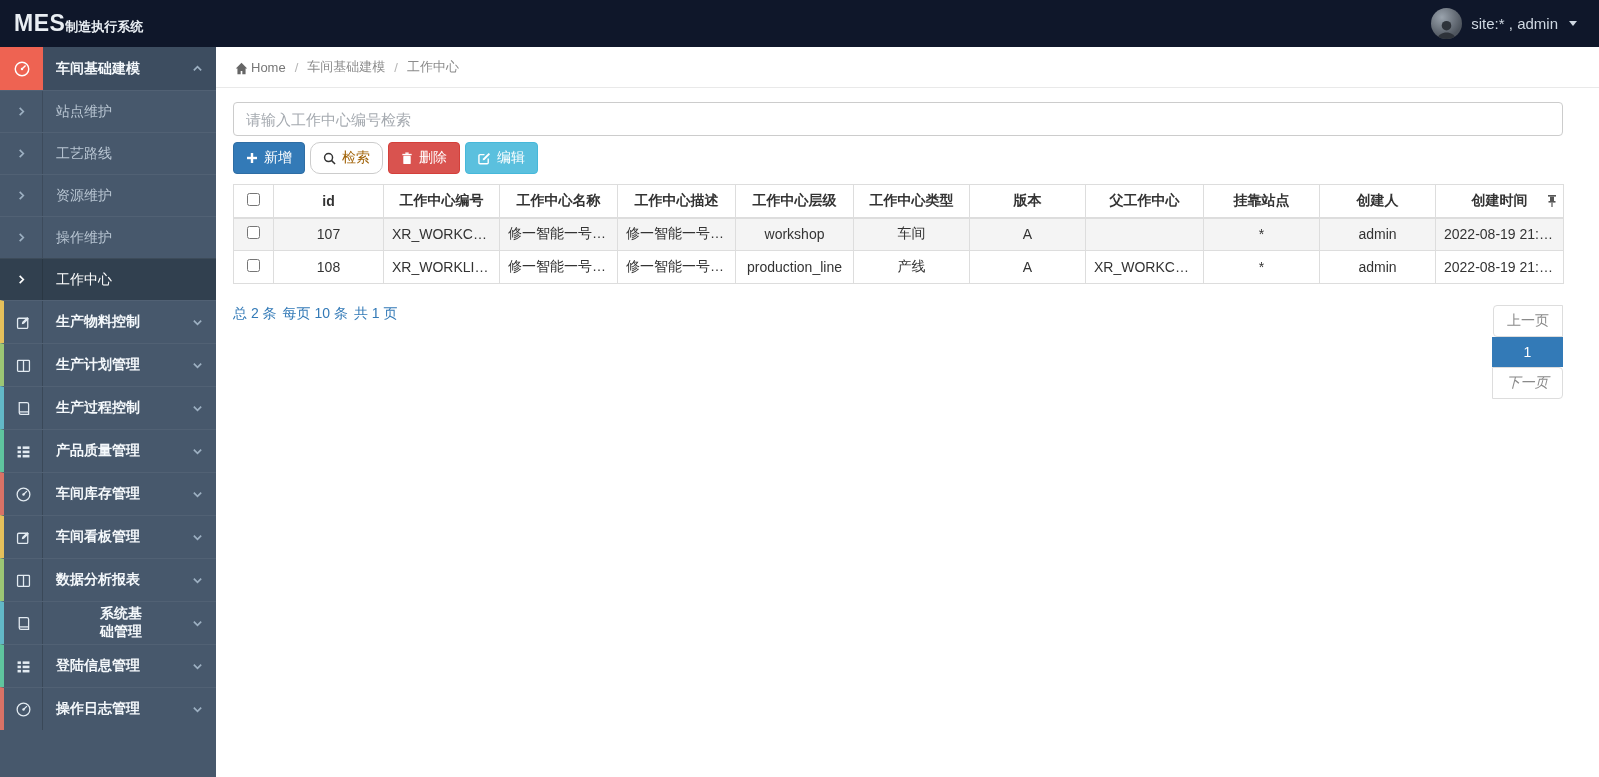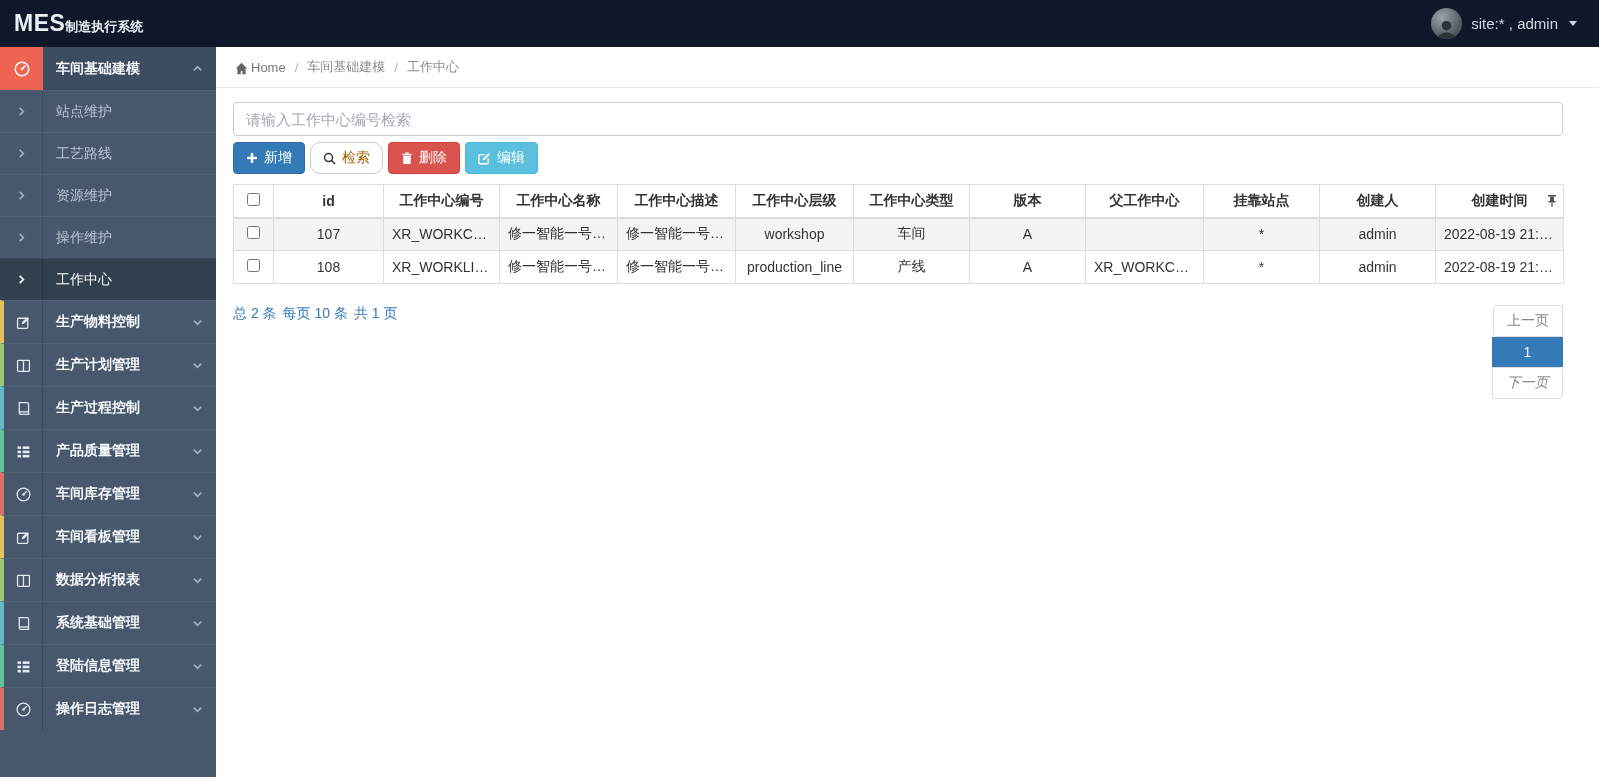--- a/index.html
+++ b/index.html
@@ -244,21 +244,21 @@
           <line x1="10" y1="4" x2="10" y2="17"></line>
         </svg>
       </span>
     <span class="label">数据分析报表</span>
     <span class="caret">
         <svg width="11" height="11" viewBox="0 0 12 12" fill="none" stroke="currentColor" stroke-width="1.8">
           <polyline points="2,4 6,8 10,4"></polyline>
         </svg>
       </span>
   </div>
-  <div class="side-row grp grp-stripe" style="border-left-color: rgb(98, 184, 199);">
+  <div class="side-row grp grp-stripe" style="border-left-color: rgb(98, 184, 199); gap: 44px;">
     <span class="gutter icon-g">
         <svg width="17" height="17" viewBox="0 0 20 20" fill="none" stroke="currentColor" stroke-width="1.5">
           <path d="M5 3 h9 a2 2 0 0 1 2 2 v12 h-9 a2 2 0 0 1 -2 -2 z"></path>
           <line x1="5" y1="14" x2="16" y2="14"></line>
         </svg>
       </span>
     <span class="label">系统基础管理</span>
     <span class="caret">
         <svg width="11" height="11" viewBox="0 0 12 12" fill="none" stroke="currentColor" stroke-width="1.8">
           <polyline points="2,4 6,8 10,4"></polyline>

